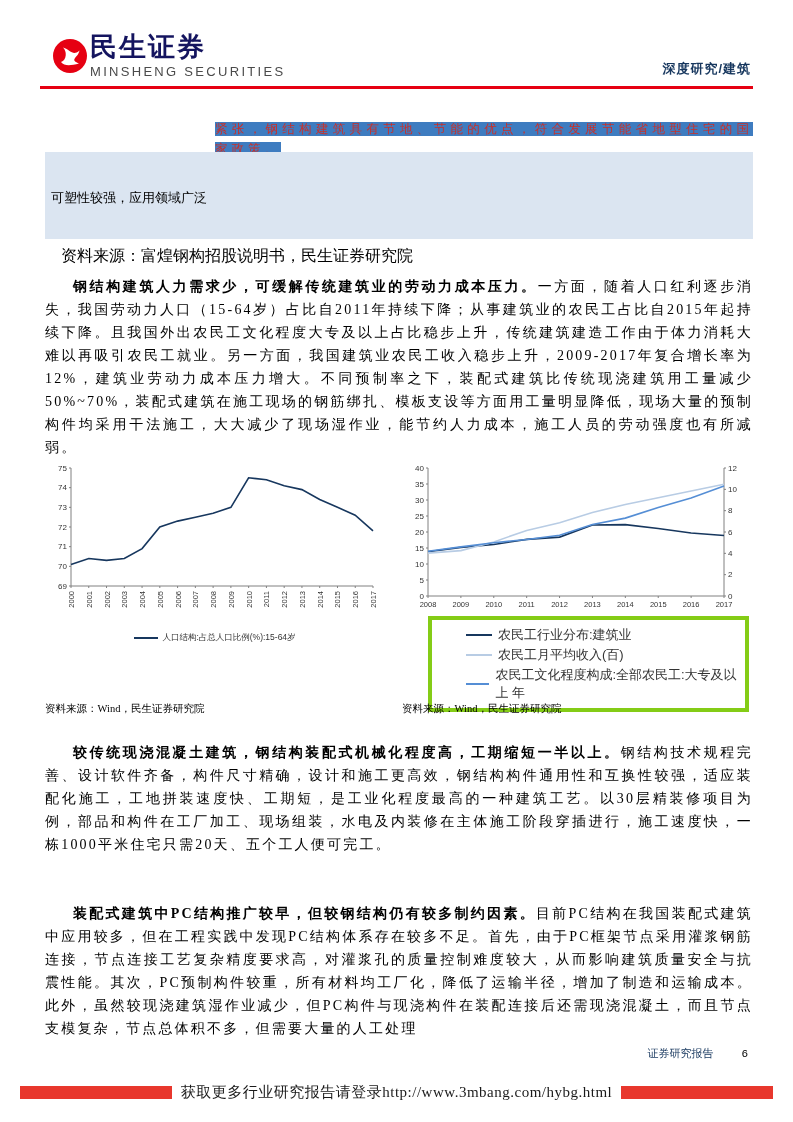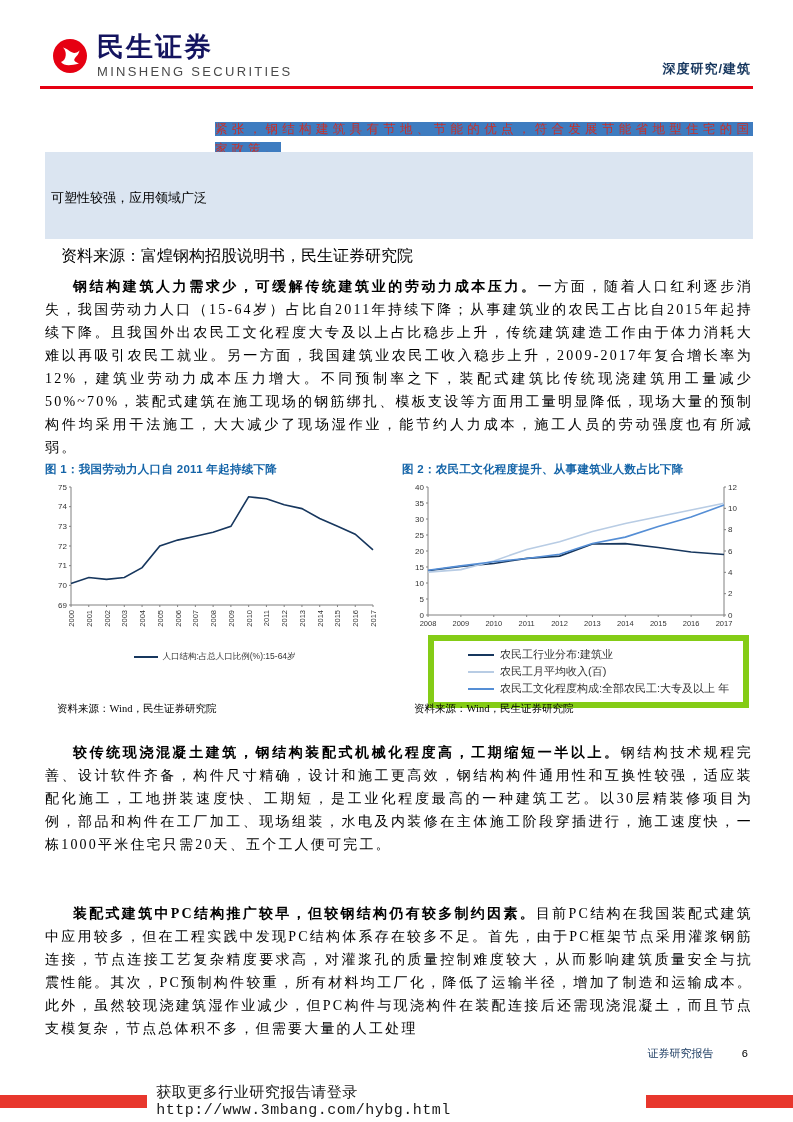--- a/index.html
+++ b/index.html
@@ -1,21 +1,21 @@
 <!DOCTYPE html>
 <html><head>
 <meta charset="utf-8">
 <style>
   html,body{margin:0;padding:0;}
   body{width:793px;height:1122px;position:relative;background:#ffffff;overflow:hidden;
        font-family:"Liberation Serif",serif;color:#000;}
   .abs{position:absolute;}
 
   
-  .logo{left:52px;top:34px;display:flex;align-items:center;gap:9px;}
+  .logo{left:52px;top:34px;display:flex;align-items:center;gap:2px;}
   .logo-txt{display:flex;flex-direction:column;line-height:1;}
   .logo-cn{font-size:27px;font-weight:bold;color:#14145f;letter-spacing:2px;}
   .logo-en{font-size:13px;letter-spacing:2.3px;color:#4a4a4a;margin-top:4px;font-family:"Liberation Sans",sans-serif;}
   .doc-type{right:42px;top:60px;font-size:13px;font-weight:bold;color:#17375e;font-family:"Liberation Sans",sans-serif;letter-spacing:1px;}
   .red-rule{left:40px;top:86px;width:713px;height:3px;background:#e60012;}
 
   
   .cont-block{left:215px;top:119px;width:538px;font-size:12.5px;line-height:20px;letter-spacing:4px;text-align:justify;}
   .hl{background:#3e7cc0;color:#c8302a;}
   .band{left:45px;top:152px;width:708px;height:87px;background:#dbe5f1;}
@@ -32,30 +32,30 @@
   .p3{top:888px;}
 
   
   .figure{position:absolute;top:462px;height:268px;}
   .fig1{left:45px;width:340px;}
   .fig2{left:402px;width:351px;}
   .fig-title{font-size:11.5px;font-weight:bold;color:#1464a8;font-family:"Liberation Sans",sans-serif;margin-bottom:4px;letter-spacing:0.3px;}
   svg{font-family:"Liberation Sans",sans-serif;display:block;}
   .legend-center{text-align:center;font-size:8.5px;color:#333;font-family:"Liberation Sans",sans-serif;margin-top:2px;}
   .sample{display:inline-block;width:24px;height:2px;vertical-align:middle;margin-right:4px;background:#17375e;}
-  .legend-box{border:6px solid #84cc16;margin:4px 4px 0 26px;padding:4px 6px 4px 34px;font-size:11px;color:#333;font-family:"Liberation Sans",sans-serif;}
+  .legend-box{border:4px solid #84cc16;margin:4px 4px 0 26px;padding:4px 6px 4px 34px;font-size:13px;color:#333;font-family:"Liberation Sans",sans-serif;}
   .legend-row{display:flex;align-items:center;gap:6px;margin:2px 0;}
   .lsample{display:inline-block;width:26px;height:2px;background:#999;}
-  .fig-source{position:absolute;left:0;top:240px;font-size:10.5px;color:#000;margin-left:12px;}
+  .fig-source{position:absolute;left:0;top:240px;font-size:10.5px;color:#000;}
 
   
   .page-foot{right:45px;top:1046px;font-size:11px;font-family:Liberation Mono, monospace;}
   .page-foot .rep{color:#17375e;margin-right:28px;}
   .page-foot .num{color:#000;}
-  .banner{left:0;top:1083px;width:793px;display:flex;align-items:center;justify-content:center;gap:9px;font-family:Liberation Mono, monospace;}
+  .banner{left:0;top:1083px;width:793px;display:flex;align-items:center;justify-content:center;gap:9px;}
   .bar{width:152px;height:13px;background:#e8372d;}
   .banner-text{font-size:15px;color:#1a1a1a;letter-spacing:0.5px;}
 </style>
 </head>
 <body>
 
 <div class="abs logo">
   <span>
     <svg width="36" height="36" viewBox="0 0 36 36">
       <circle cx="18" cy="18" r="17" fill="#e60012"></circle>
@@ -75,21 +75,20 @@
 </div>
 
 <div class="abs band">
   <div class="band-label">可塑性较强，应用领域广泛</div>
 </div>
 <div class="abs src1">资料来源：富煌钢构招股说明书，民生证券研究院</div>
 
 <p class="abs para p1"><b>钢结构建筑人力需求少，可缓解传统建筑业的劳动力成本压力。</b><span>一方面，随着人口红利逐步消失，我国劳动力人口（15-64岁）占比自2011年持续下降；从事建筑业的农民工占比自2015年起持续下降。且我国外出农民工文化程度大专及以上占比稳步上升，传统建筑建造工作由于体力消耗大难以再吸引农民工就业。另一方面，我国建筑业农民工收入稳步上升，2009-2017年复合增长率为12%，建筑业劳动力成本压力增大。不同预制率之下，装配式建筑比传统现浇建筑用工量减少50%~70%，装配式建筑在施工现场的钢筋绑扎、模板支设等方面用工量明显降低，现场大量的预制构件均采用干法施工，大大减少了现场湿作业，能节约人力成本，施工人员的劳动强度也有所减弱。</span></p>
 
 <div class="figure fig1">
-  <div class="fig-title">图 1：我国劳动力人口自 2011 年起持续下降</div>
   <svg id="chart1" width="340" height="168">
       <line x1="26" y1="124" x2="328" y2="124" stroke="#808080"></line>
       <line x1="26" y1="6" x2="26" y2="124" stroke="#808080"></line>
       <line x1="24" y1="124" x2="26" y2="124" stroke="#808080"></line>
       <text x="22" y="126.5" text-anchor="end" font-size="8" fill="#333">69</text>
       <line x1="24" y1="104.33333333333334" x2="26" y2="104.33333333333334" stroke="#808080"></line>
       <text x="22" y="106.83333333333334" text-anchor="end" font-size="8" fill="#333">70</text>
       <line x1="24" y1="84.66666666666667" x2="26" y2="84.66666666666667" stroke="#808080"></line>
       <text x="22" y="87.16666666666667" text-anchor="end" font-size="8" fill="#333">71</text>
       <line x1="24" y1="65" x2="26" y2="65" stroke="#808080"></line>
@@ -138,21 +137,20 @@
       <text x="331" y="129" font-size="7.5" fill="#333" text-anchor="end" transform="rotate(-90 331 129)">2017</text>
       <polyline points="26.0,102.4 43.8,96.5 61.5,98.4 79.3,96.5 97.1,86.6 114.8,65.0 132.6,59.1 150.4,55.2 168.1,51.2 185.9,45.3 203.6,15.8 221.4,17.8 239.2,23.7 256.9,27.6 274.7,37.5 292.5,45.3 310.2,53.2 328.0,68.9" fill="none" stroke="#17375e" stroke-width="1.6"></polyline>
     </svg>
   <div class="legend-center">
     <span class="sample" style="background: rgb(23, 55, 94);"></span><span>人口结构:占总人口比例(%):15-64岁</span>
   </div>
   <div class="fig-source">资料来源：Wind，民生证券研究院</div>
 </div>
 
 <div class="figure fig2">
-  <div class="fig-title">图 2：农民工文化程度提升、从事建筑业人数占比下降</div>
   <svg id="chart2" width="348" height="150">
       <line x1="26" y1="134" x2="322" y2="134" stroke="#808080"></line>
       <line x1="26" y1="6" x2="26" y2="134" stroke="#808080"></line>
       <line x1="322" y1="6" x2="322" y2="134" stroke="#808080"></line>
       <line x1="24" y1="134" x2="26" y2="134" stroke="#808080"></line>
       <text x="22" y="136.5" text-anchor="end" font-size="8" fill="#333">0</text>
       <line x1="24" y1="118" x2="26" y2="118" stroke="#808080"></line>
       <text x="22" y="120.5" text-anchor="end" font-size="8" fill="#333">5</text>
       <line x1="24" y1="102" x2="26" y2="102" stroke="#808080"></line>
       <text x="22" y="104.5" text-anchor="end" font-size="8" fill="#333">10</text>

